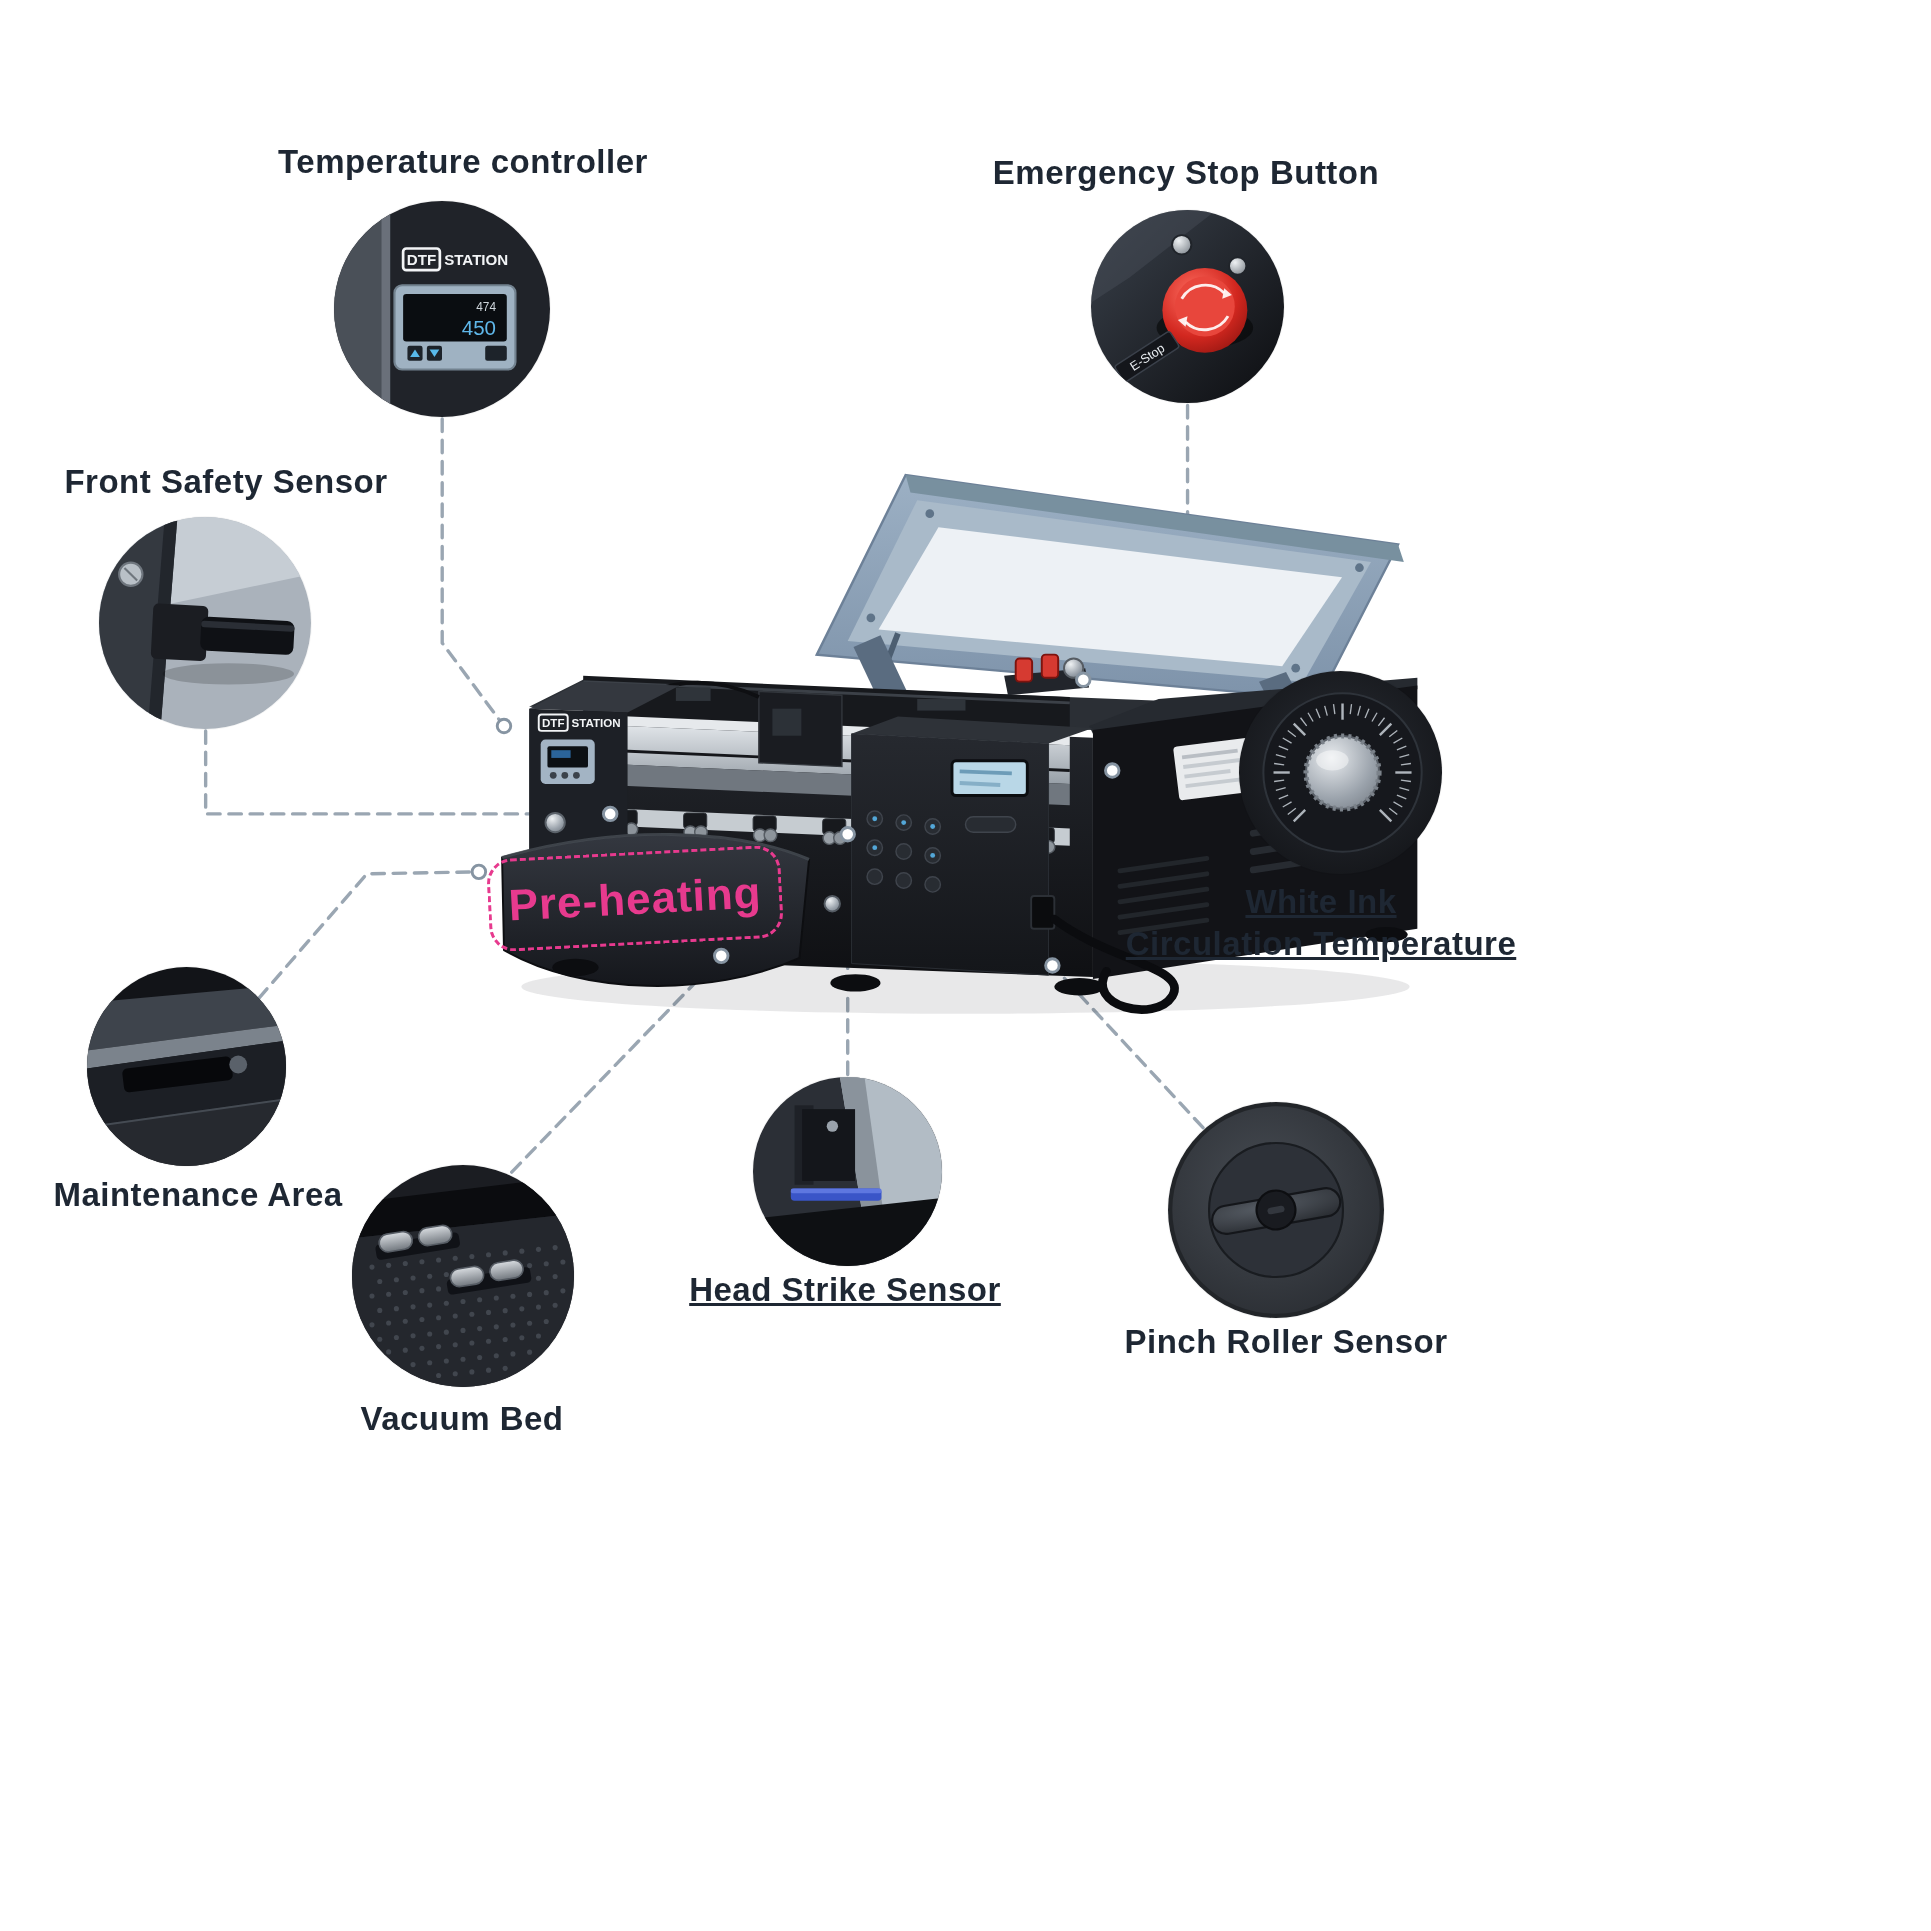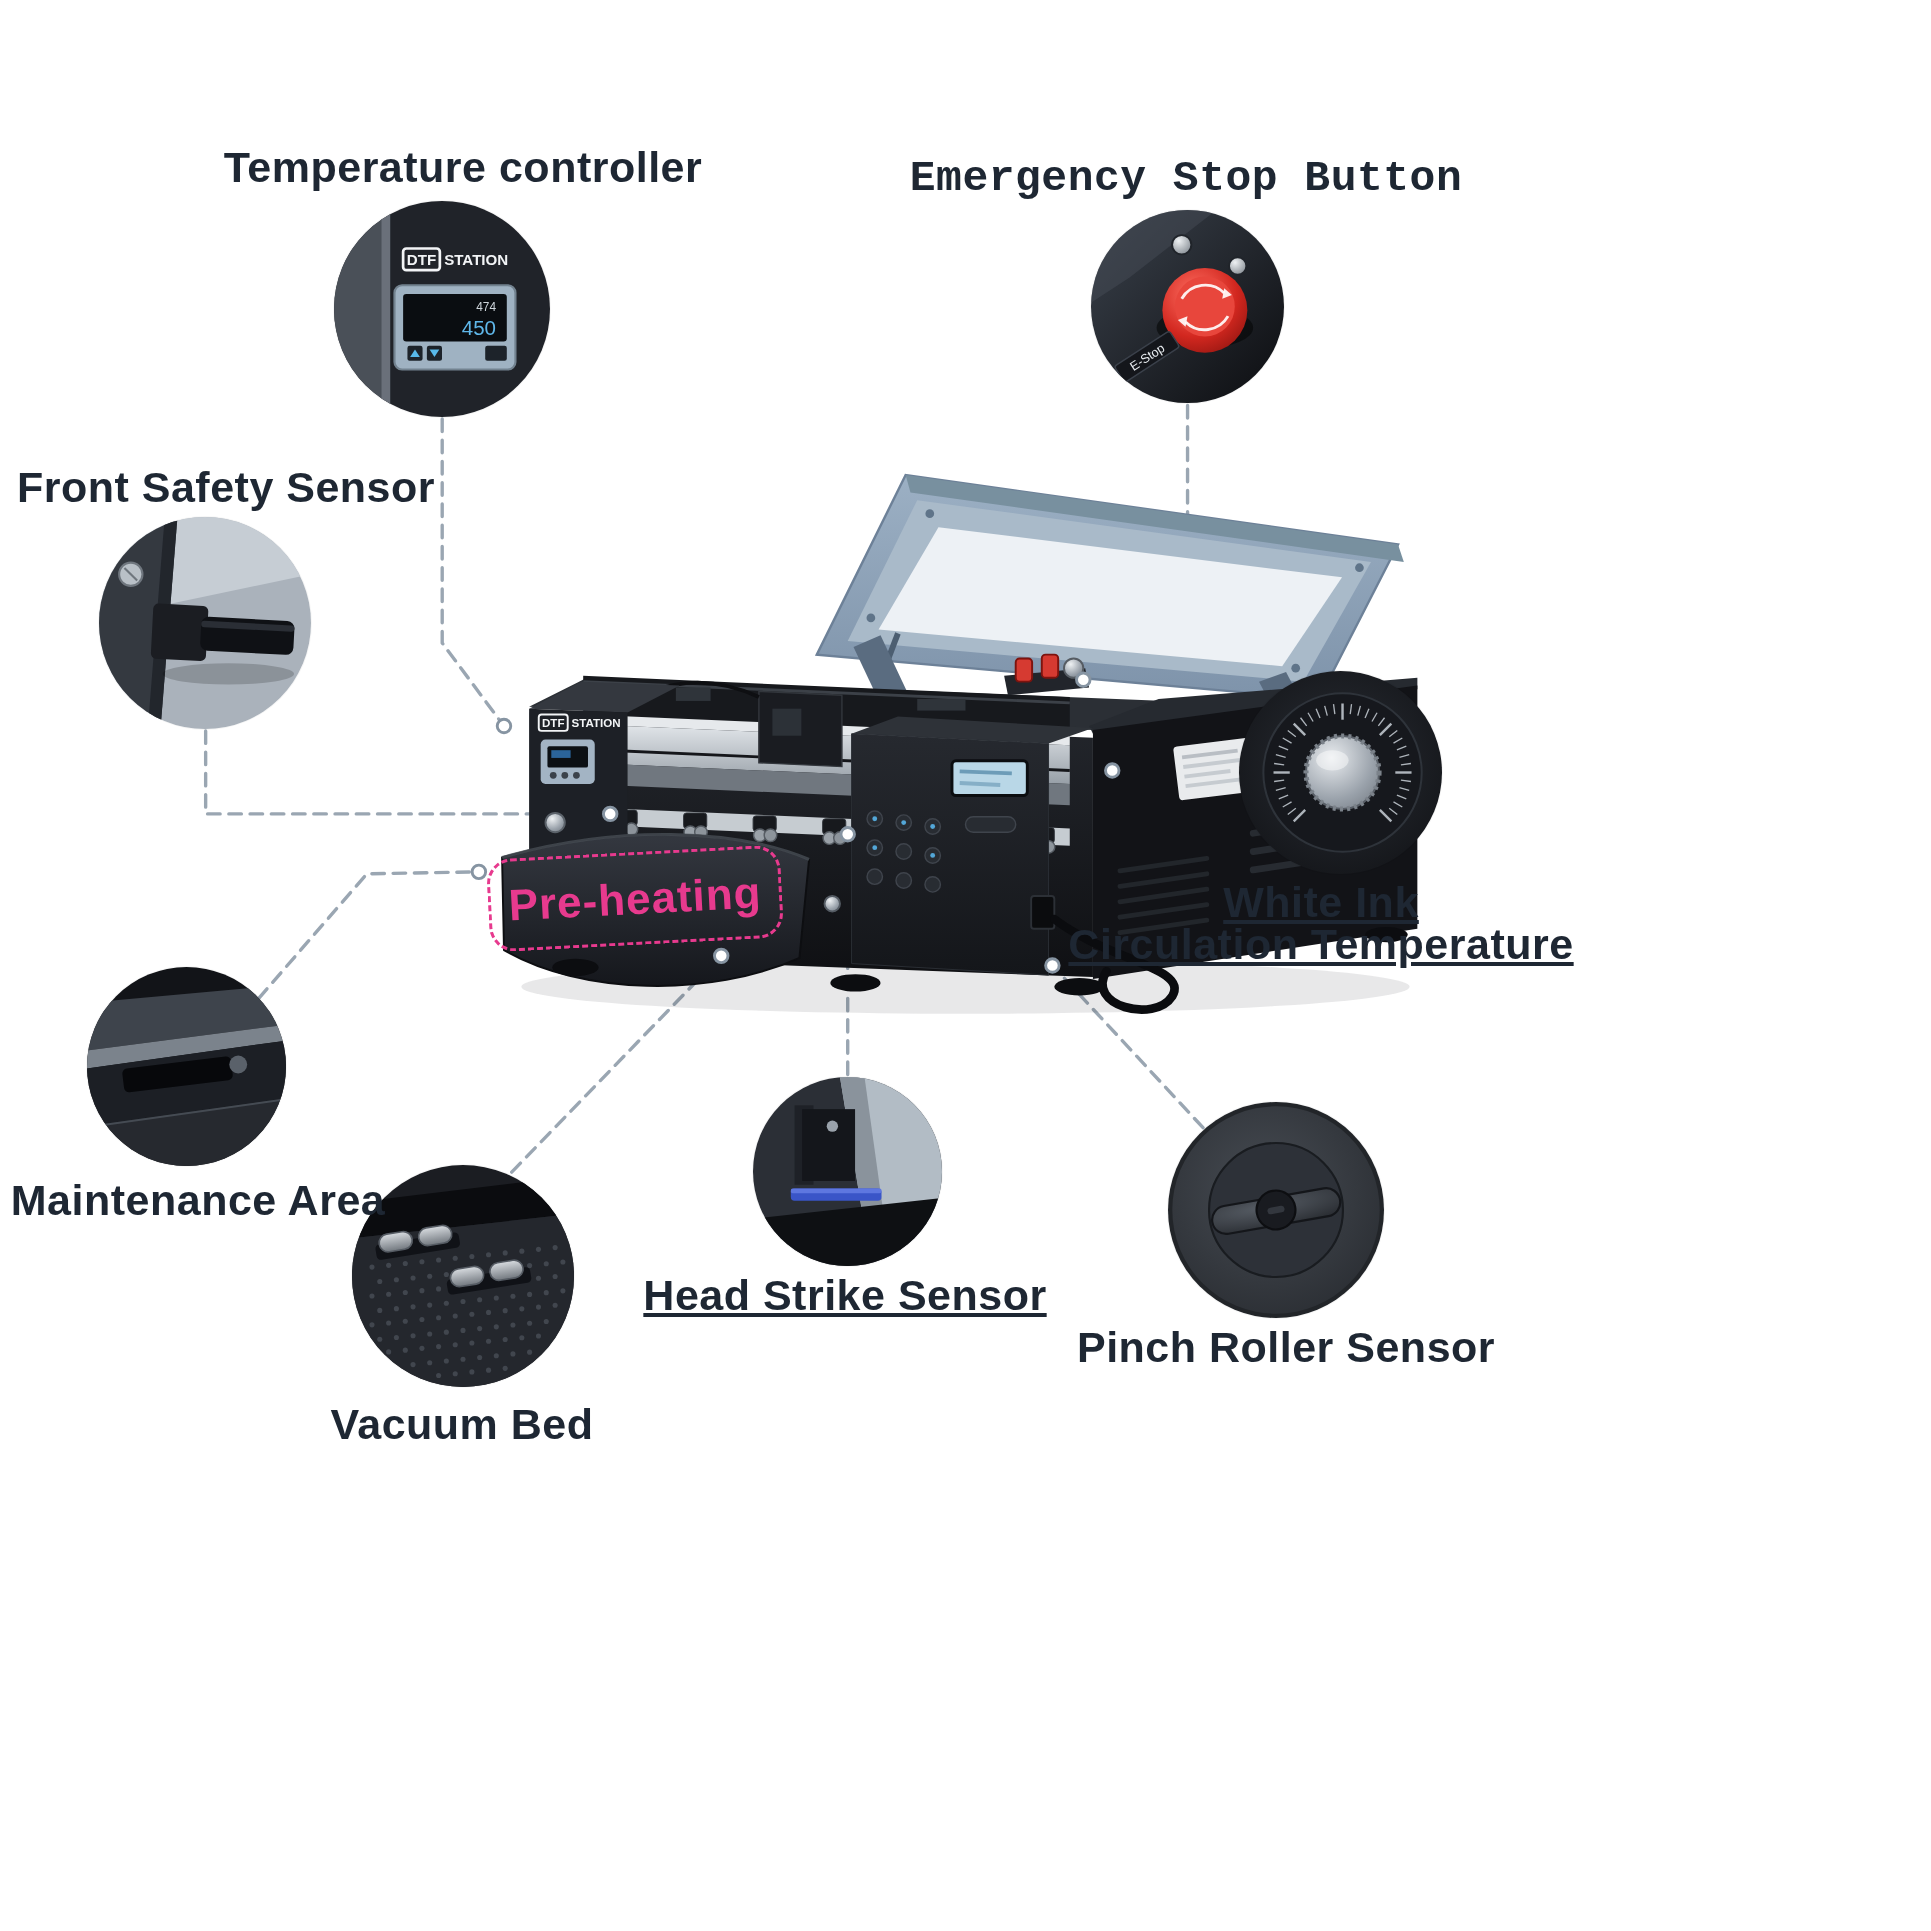--- a/index.html
+++ b/index.html
@@ -4,21 +4,21 @@
 <style>
   html,body{margin:0;padding:0;background:#fff;}
   .stage{position:relative;width:1931px;height:1931px;background:#fff;overflow:hidden;
          font-family:"Liberation Sans",sans-serif;}
   .art{position:absolute;left:0;top:0;width:1931px;height:1931px;z-index:1;}
   svg text{font-family:"Liberation Sans",sans-serif;}
   .callout{position:absolute;border-radius:50%;overflow:hidden;z-index:2;
            box-shadow:0 0 0 1px rgba(0,0,0,0.04);}
   .callout svg{display:block;width:100%;height:100%;}
   .lbl{position:absolute;z-index:3;transform:translateX(-50%);white-space:nowrap;
-       color:#1e2733;font-size:43px;font-weight:600;letter-spacing:0.5px;text-align:center;}
+       color:#1e2733;font-size:33px;font-weight:600;letter-spacing:0.5px;text-align:center;}
   .lbl2{line-height:42px;text-decoration:underline;}
   .preheat{position:absolute;left:488px;top:852px;width:288px;height:87px;z-index:4;
            border:3.9px dashed #e73a8e;border-radius:25px;display:flex;align-items:center;
            justify-content:center;transform:rotate(-3deg);color:#e73a8e;font-size:44px;
            font-weight:700;letter-spacing:1px;}
 </style>
 </head>
 <body>
 
 <div class="stage">
@@ -541,21 +541,21 @@
       <circle cx="100" cy="100" r="62" fill="#2d3138" stroke="#191c20" stroke-width="2"></circle>
       <g transform="rotate(-10 100 100)">
         <rect x="40" y="88" width="120" height="26" rx="13" fill="url(#pr-knob)" stroke="#14161a" stroke-width="2"></rect>
         <circle cx="100" cy="100" r="18" fill="#191b20" stroke="#0d0e11" stroke-width="2"></circle>
         <rect x="92" y="97" width="16" height="6" rx="3" fill="#33373e"></rect>
       </g>
     </svg>
   </div>
 
   <div class="lbl" style="left:463px;top:143px;">Temperature controller</div>
-  <div class="lbl" style="left:1186px;top:154px;font-family:Liberation Mono, monospace;">Emergency Stop Button</div>
+  <div class="lbl" style="left:1186px;top:154px;">Emergency Stop Button</div>
   <div class="lbl" style="left:198px;top:463px;margin-left:28px;">Front Safety Sensor</div>
   <div class="lbl lbl2" style="left:1321px;top:881px;">
     <div>White Ink</div>
     <div>Circulation Temperature</div>
   </div>
   <div class="lbl" style="left:190px;top:1176px;margin-left:8px;">Maintenance Area</div>
   <div class="lbl" style="left:462px;top:1400px;text-align:right;">Vacuum Bed</div>
   <div class="lbl" style="left:845px;top:1271px;text-decoration:underline;">Head Strike Sensor</div>
   <div class="lbl" style="left:1286px;top:1323px;">Pinch Roller Sensor</div>
 

